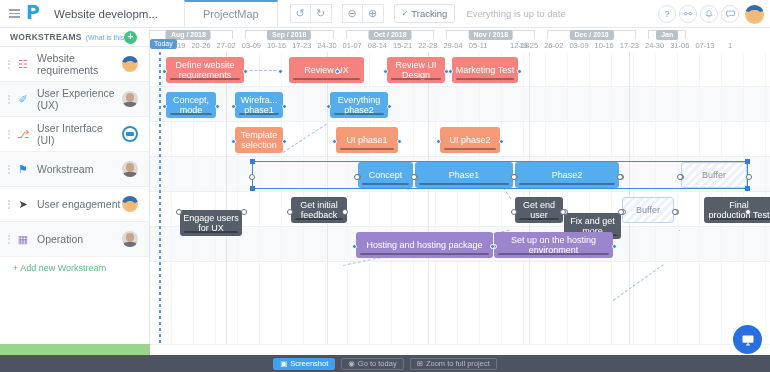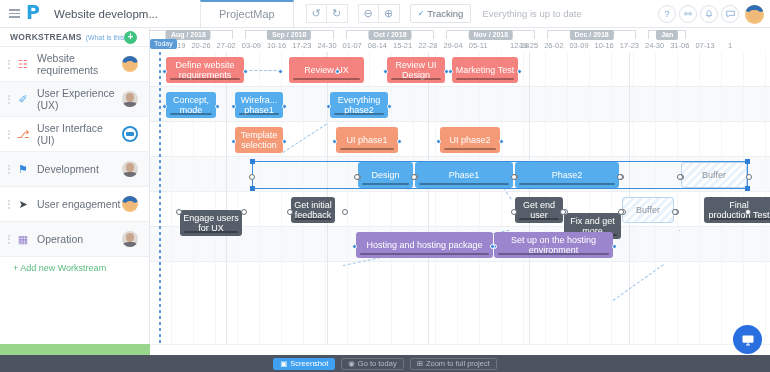--- a/index.html
+++ b/index.html
@@ -14,21 +14,21 @@
   
   .topbar { position:absolute; left:0; top:0; width:770px; height:28px;
     background:#fff; border-bottom:1px solid #e4e8ec; display:flex; align-items:center; }
   .hamburger { width:22px; height:28px; display:flex; flex-direction:column;
     justify-content:center; align-items:center; gap:2px; padding-left:6px; cursor:pointer; }
   .hamburger i { display:block; width:11px; height:1.5px; background:#9aa4ae; }
   .logo { width:22px; height:28px; display:flex; align-items:center; justify-content:center;
     font-size:19px; font-weight:bold; color:#28a3e0; font-family:"DejaVu Sans", sans-serif;
     line-height:1; padding-bottom:2px; }
   .proj-title { margin-left:10px; font-size:11.5px; color:#4c5662; white-space:nowrap; }
-  .tabwrap { margin-left:42px; height:28px; display:flex; align-items:flex-start; }
+  .tabwrap { margin-left:26px; height:28px; display:flex; align-items:flex-start; }
   .tab { height:27px; padding:0 18px; display:flex; align-items:center;
     border-top:2px solid #5b9bd5; border-left:1px solid #e4e8ec; border-right:1px solid #e4e8ec;
     color:#8b949e; font-size:11px; background:#fff; cursor:pointer; }
   .tools { display:flex; align-items:center; margin-left:12px; }
   .tbtn { width:21px; height:19px; display:flex; align-items:center; justify-content:center;
     border:1px solid #e4e8ec; color:#8fa8c4; cursor:pointer; background:#fff; font-size:11px; }
   .tbtn + .tbtn { border-left:none; }
   .tgroup { display:flex; margin-right:10px; }
   .trackbtn { display:flex; align-items:center; gap:3px; height:19px; padding:0 7px;
     border:1px solid #dfe4e9; border-radius:2px; color:#6f7b87; font-size:9.5px;
@@ -239,21 +239,21 @@
           <div class="ws-label">User Interface (UI)</div>
           <div class="ws-av av ui"></div>
         </div>
         <div class="ws-row alt">
           <div class="grip">
             <i></i>
             <i></i>
             <i></i>
           </div>
           <div class="ws-ico" style="color:#2f86e0">⚑</div>
-          <div class="ws-label">Development</div>
+          <div class="ws-label">Workstream</div>
           <div class="ws-av av bald"></div>
         </div>
         <div class="ws-row">
           <div class="grip">
             <i></i>
             <i></i>
             <i></i>
           </div>
           <div class="ws-ico" style="color:#3f4853">➤</div>
           <div class="ws-label">User engagement</div>
@@ -391,21 +391,21 @@
         <div class="dot" style="left: 247px; top: 87px;"></div>
         <div class="bar orange" style="left: 290px; width: 60px; top: 75px;">
           <span>UI phase2</span>
           <div class="prog"></div>
         </div>
         <div class="dot" style="left: 286px; top: 87px;"></div>
         <div class="dot" style="left: 349px; top: 87px;"></div>
         <div class="ring" style="left: 99px; top: 122px;"></div>
         <div class="ring" style="left: 205px; top: 122px;"></div>
         <div class="bar blue" style="left: 208px; width: 55px; top: 110px;">
-          <span>Design</span>
+          <span>Concept</span>
           <div class="prog"></div>
         </div>
         <div class="ring" style="left: 204px; top: 122px;"></div>
         <div class="ring" style="left: 262px; top: 122px;"></div>
         <div class="bar blue" style="left: 265px; width: 98px; top: 110px;">
           <span>Phase1</span>
           <div class="prog"></div>
         </div>
         <div class="ring" style="left: 261px; top: 122px;"></div>
         <div class="ring" style="left: 362px; top: 122px;"></div>
@@ -421,21 +421,21 @@
           <span>Buffer</span>
         </div>
         <div class="ring" style="left: 527px; top: 122px;"></div>
         <div class="ring" style="left: 596px; top: 122px;"></div>
         <div class="bar gray" style="left: 30px; width: 62px; top: 158px;">
           <span>Engage users for UX</span>
           <div class="prog"></div>
         </div>
         <div class="ring" style="left: 26px; top: 157px;"></div>
         <div class="ring" style="left: 91px; top: 157px;"></div>
-        <div class="bar gray" style="left: 141px; width: 44px; top: 145px;">
+        <div class="bar gray" style="left: 141px; width: 56px; top: 145px;">
           <span>Get initial feedback</span>
           <div class="prog"></div>
         </div>
         <div class="ring" style="left: 137px; top: 157px;"></div>
         <div class="ring" style="left: 192px; top: 157px;"></div>
         <div class="bar gray" style="left: 365px; width: 48px; top: 145px;">
           <span>Get end user</span>
           <div class="prog"></div>
         </div>
         <div class="ring" style="left: 361px; top: 157px;"></div>

